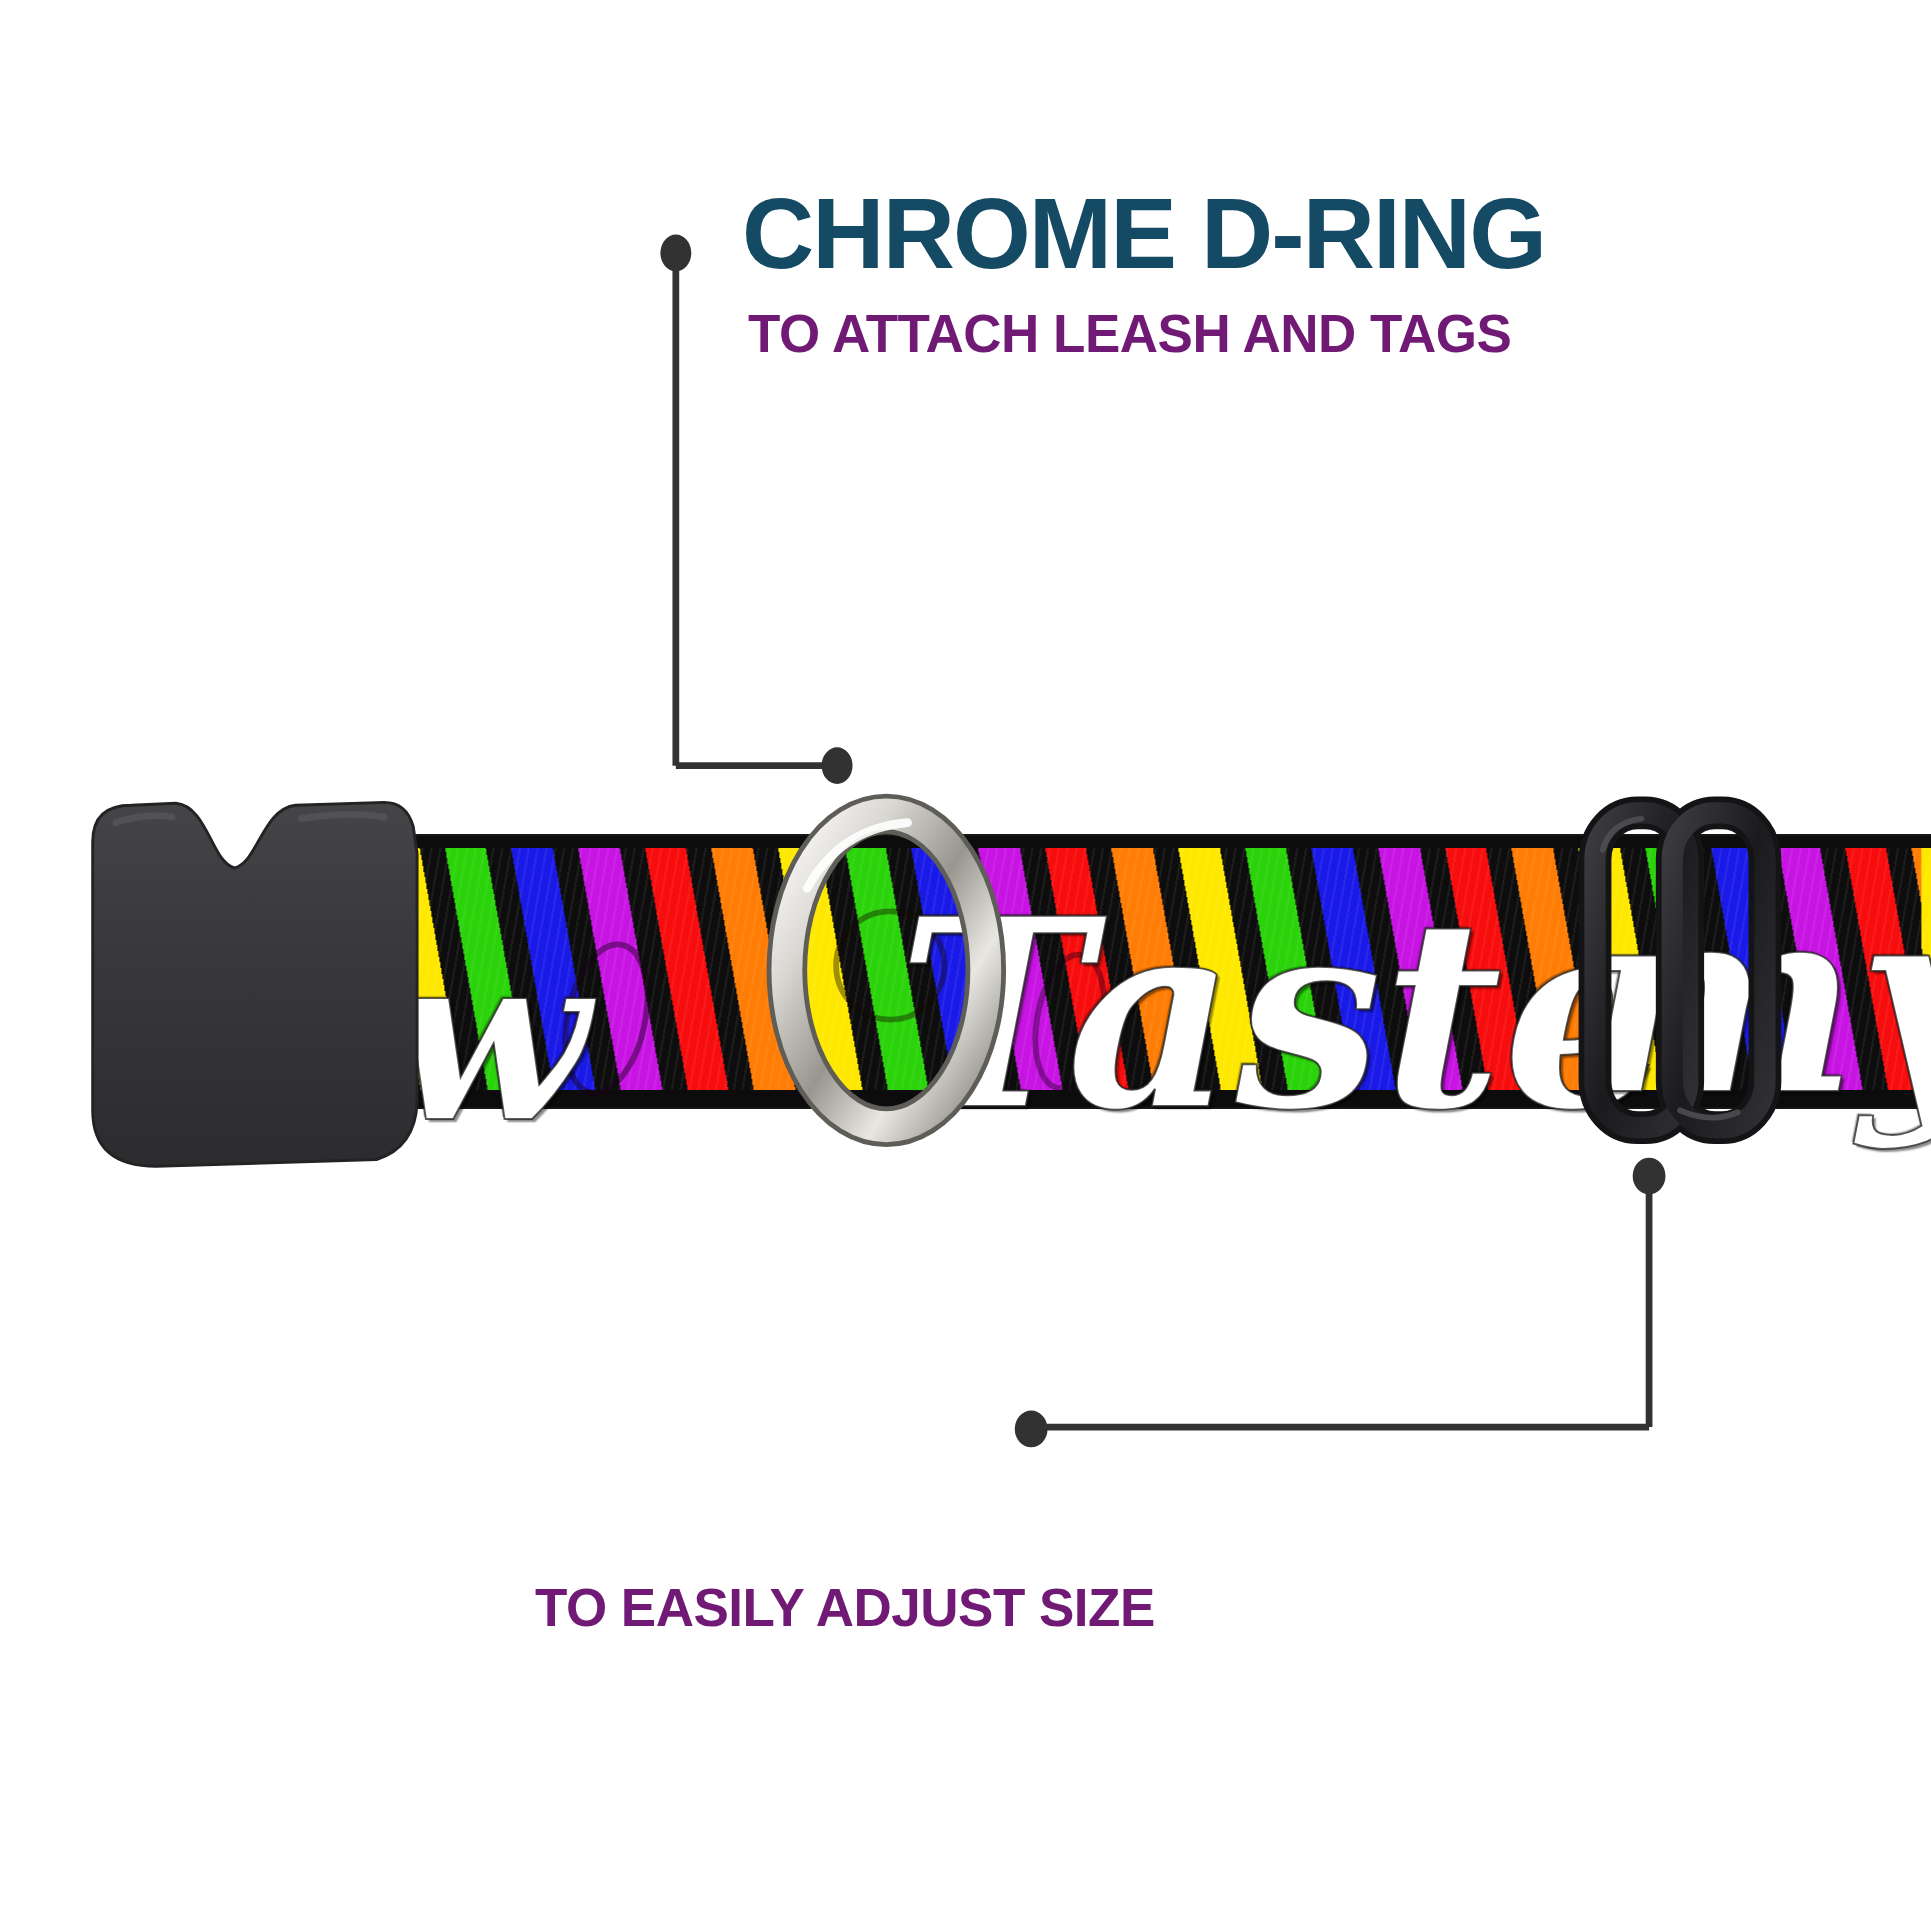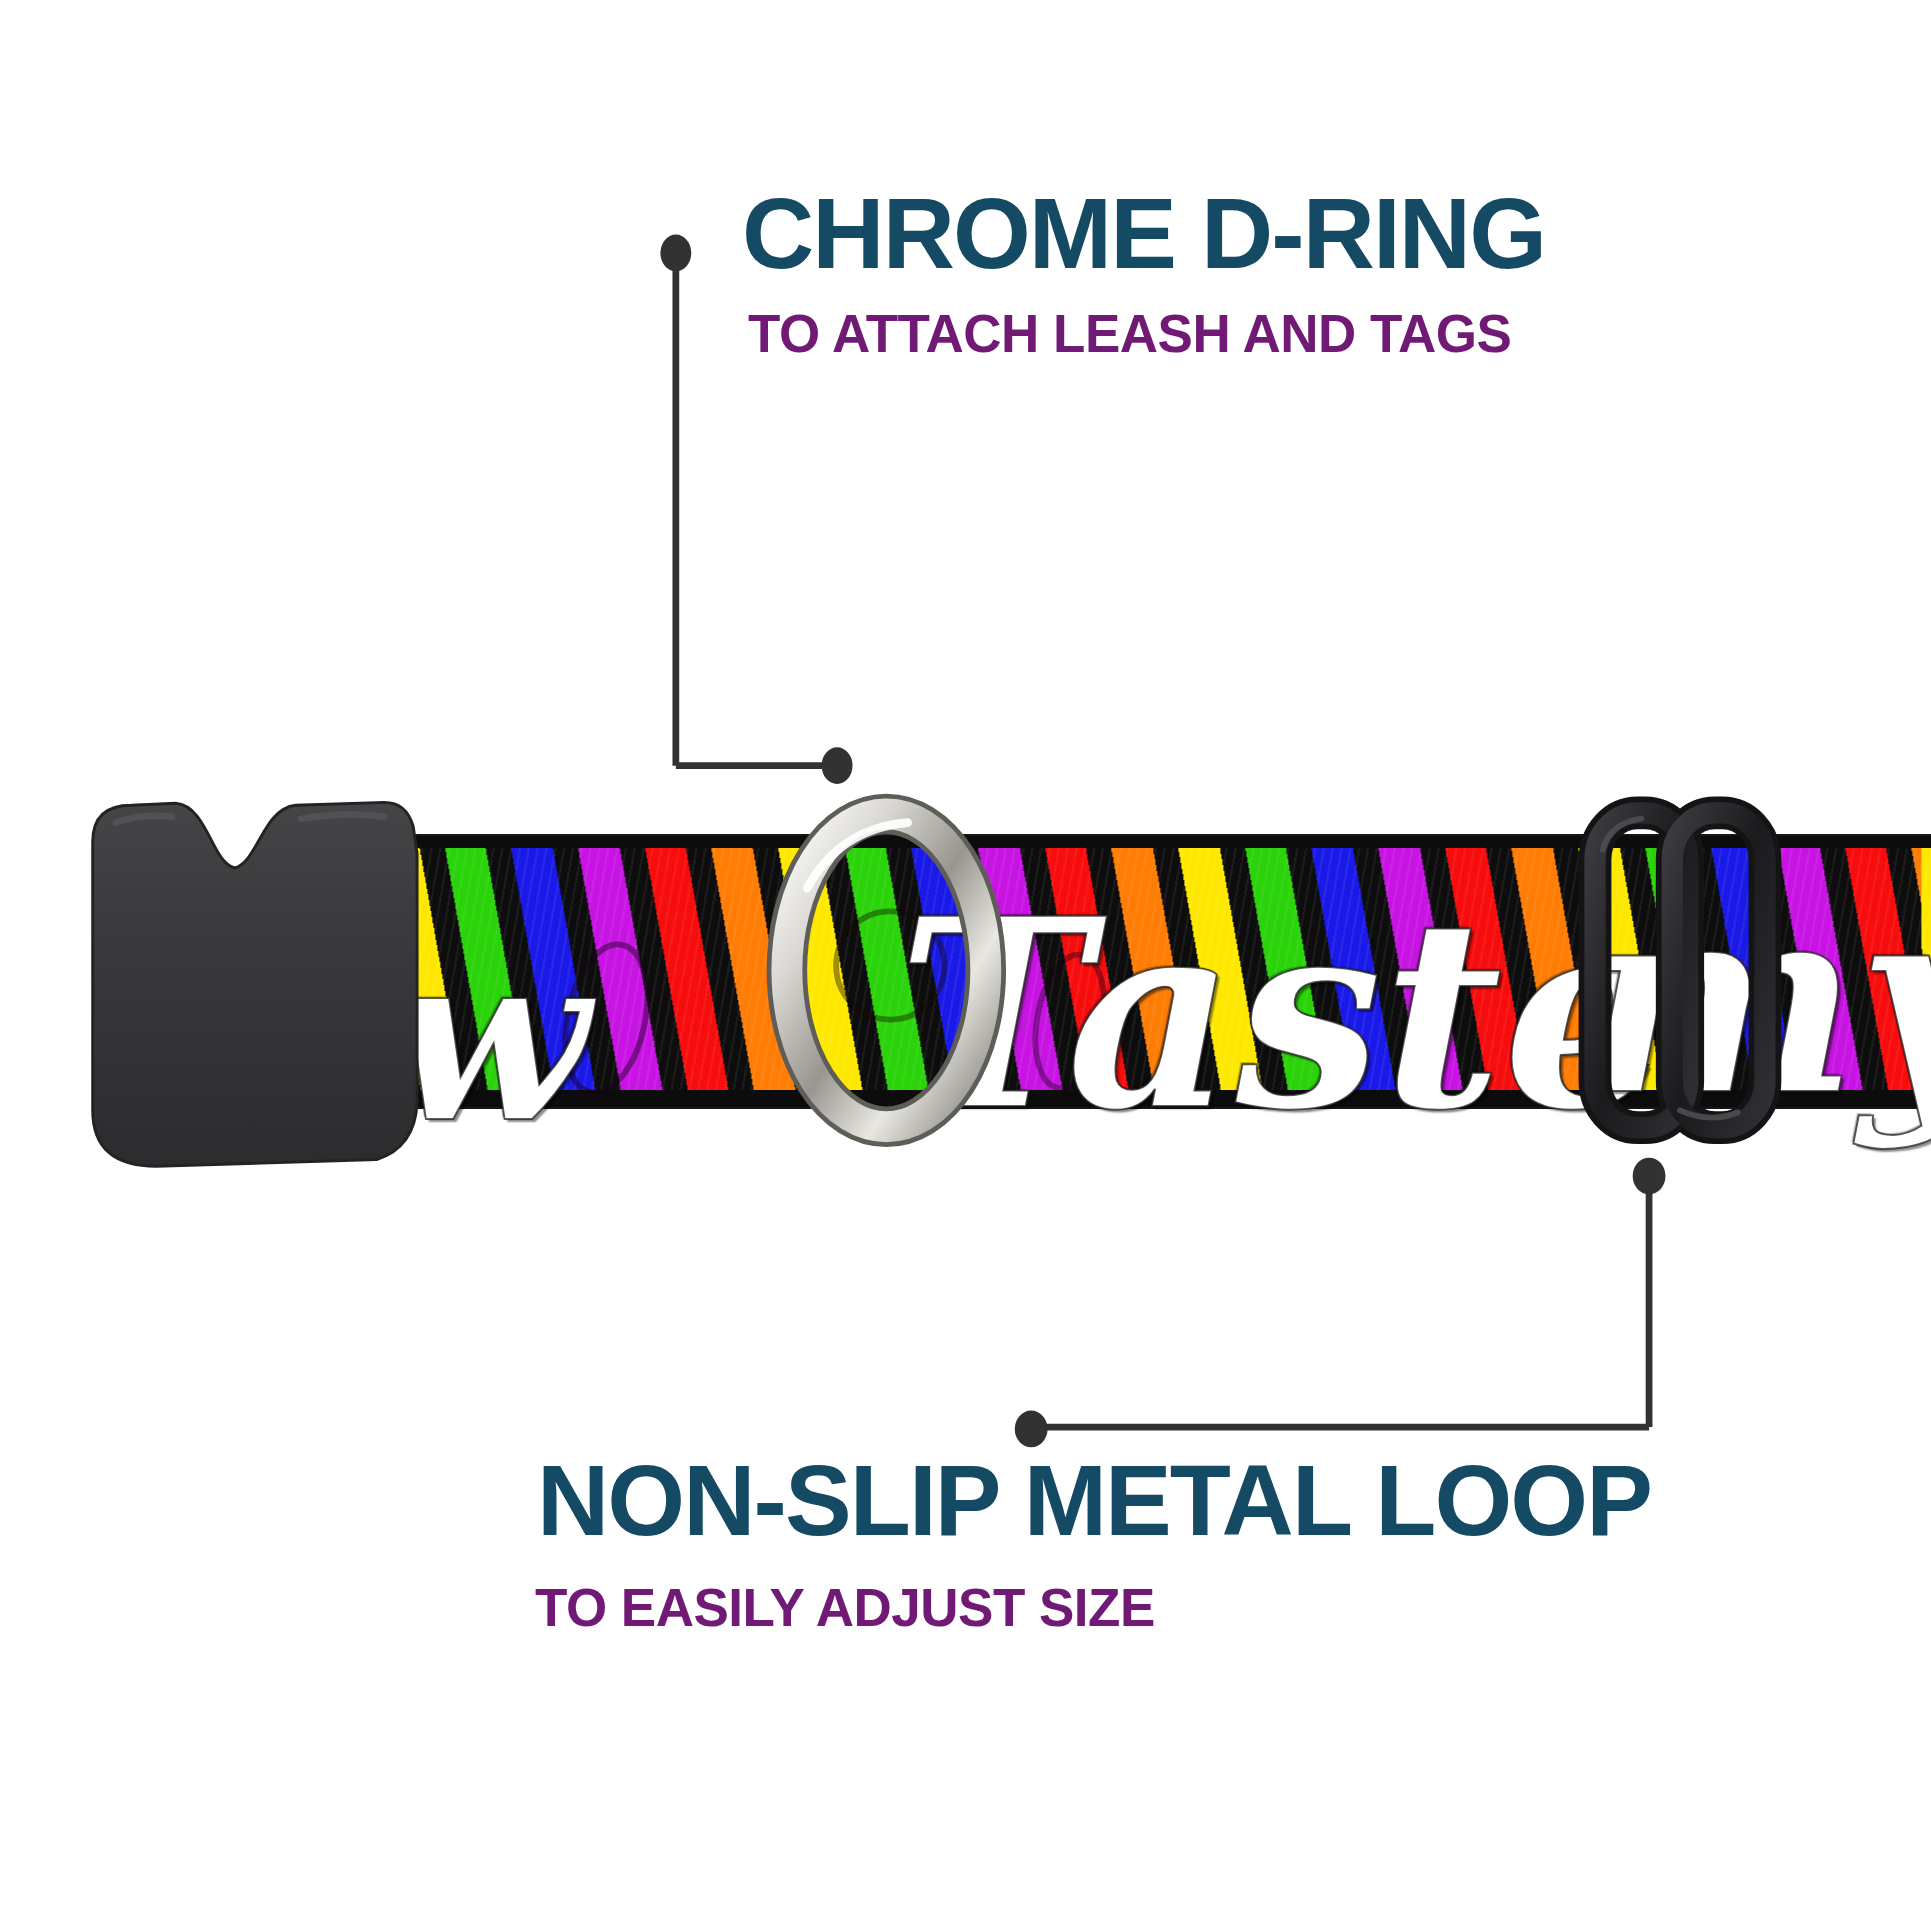--- a/index.html
+++ b/index.html
@@ -53,21 +53,20 @@
   .outline-layer{position:absolute;left:0;top:0;z-index:2;}
 </style>
 </head>
 <body>
 
 <div class="stage">
 
   <div class="callout-title" id="dring-title">CHROME D-RING</div>
   <div class="callout-sub" id="dring-sub">TO ATTACH LEASH AND TAGS</div>
 
-  <div class="callout-title" id="loop-title">NON-SLIP METAL LOOP</div>
   <div class="callout-sub" id="loop-sub">TO EASILY ADJUST SIZE</div>
 
   <div class="collar-band">
     <div class="collar-stripes"></div>
   </div>
 
   <svg class="outline-layer" width="1931" height="1931" viewBox="0 0 2000 2000">
     <ellipse cx="628" cy="1055" rx="40" ry="78" transform="rotate(12 628 1055)" fill="none" stroke="rgba(25,0,25,0.45)" stroke-width="6"></ellipse>
     <circle cx="922" cy="1000" r="56" fill="none" stroke="rgba(20,10,0,0.4)" stroke-width="6"></circle>
     <ellipse cx="1108" cy="1058" rx="34" ry="70" transform="rotate(10 1108 1058)" fill="none" stroke="rgba(25,0,25,0.4)" stroke-width="6"></ellipse>

